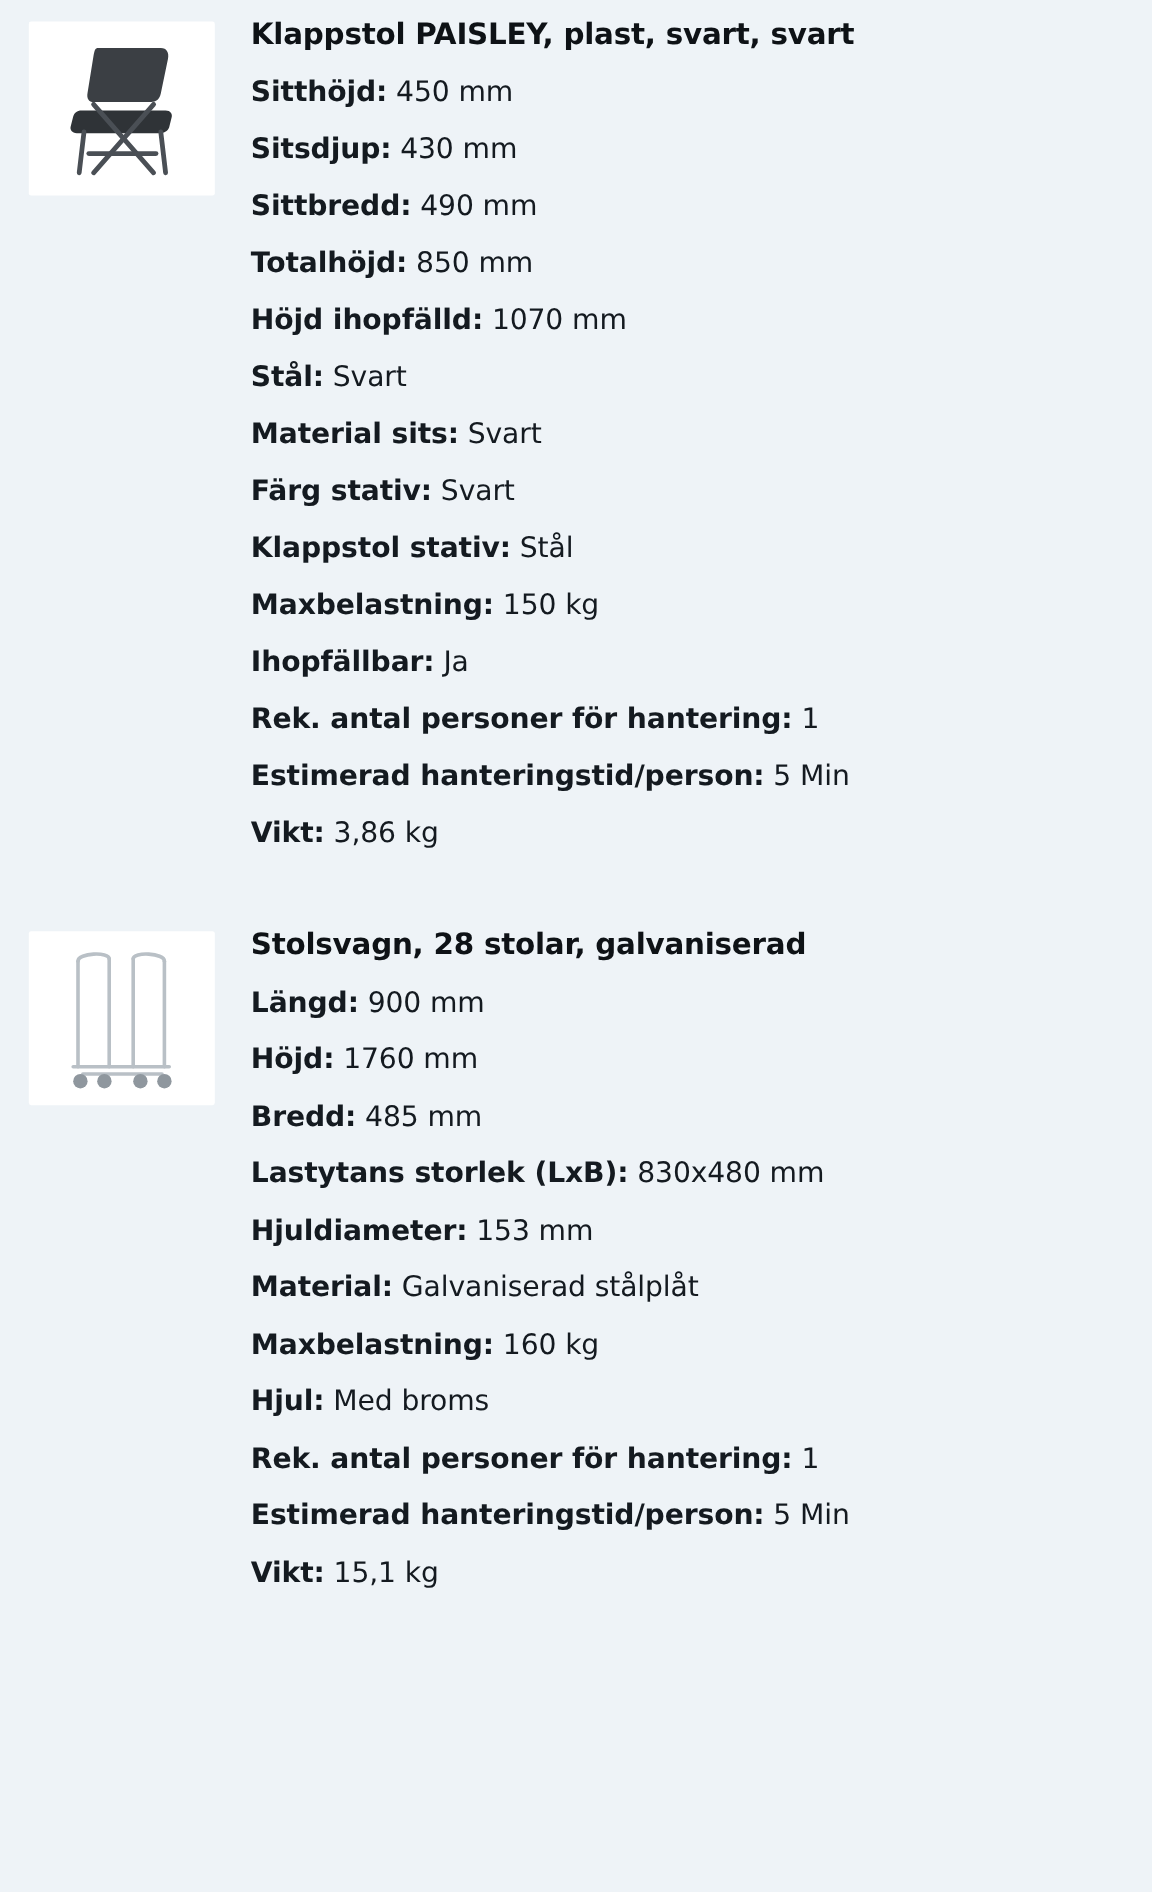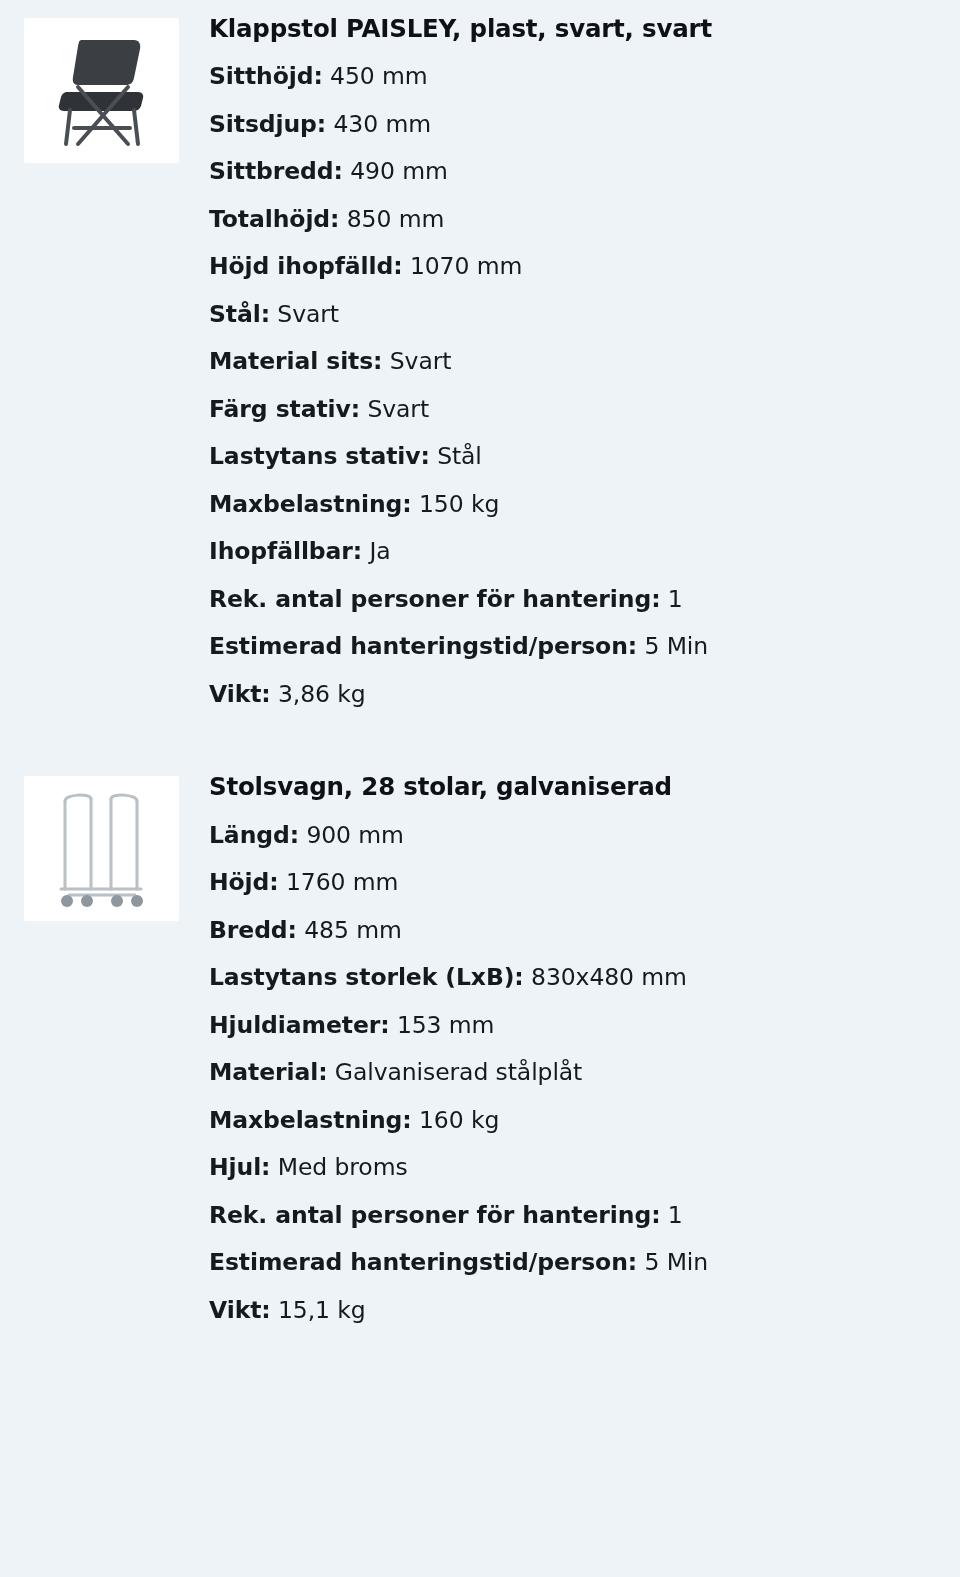--- a/index.html
+++ b/index.html
@@ -106,21 +106,21 @@
       <h2 class="title">Klappstol PAISLEY, plast, svart, svart</h2>
 
       <p class="spec"><span class="k">Sitthöjd:</span> <span class="v">450 mm</span></p>
       <p class="spec"><span class="k">Sitsdjup:</span> <span class="v">430 mm</span></p>
       <p class="spec"><span class="k">Sittbredd:</span> <span class="v">490 mm</span></p>
       <p class="spec"><span class="k">Totalhöjd:</span> <span class="v">850 mm</span></p>
       <p class="spec"><span class="k">Höjd ihopfälld:</span> <span class="v">1070 mm</span></p>
       <p class="spec"><span class="k">Stål:</span> <span class="v">Svart</span></p>
       <p class="spec"><span class="k">Material sits:</span> <span class="v">Svart</span></p>
       <p class="spec"><span class="k">Färg stativ:</span> <span class="v">Svart</span></p>
-      <p class="spec"><span class="k">Lastytans stativ:</span> <span class="v">Stål</span></p>
+      <p class="spec"><span class="k">Klappstol stativ:</span> <span class="v">Stål</span></p>
       <p class="spec"><span class="k">Maxbelastning:</span> <span class="v">150 kg</span></p>
       <p class="spec"><span class="k">Ihopfällbar:</span> <span class="v">Ja</span></p>
       <p class="spec"><span class="k">Rek. antal personer för hantering:</span> <span class="v">1</span></p>
       <p class="spec"><span class="k">Estimerad hanteringstid/person:</span> <span class="v">5 Min</span></p>
       <p class="spec"><span class="k">Vikt:</span> <span class="v">3,86 kg</span></p>
     </div>
   </div>
 
   <div class="product">
     <div class="thumb-wrap">

